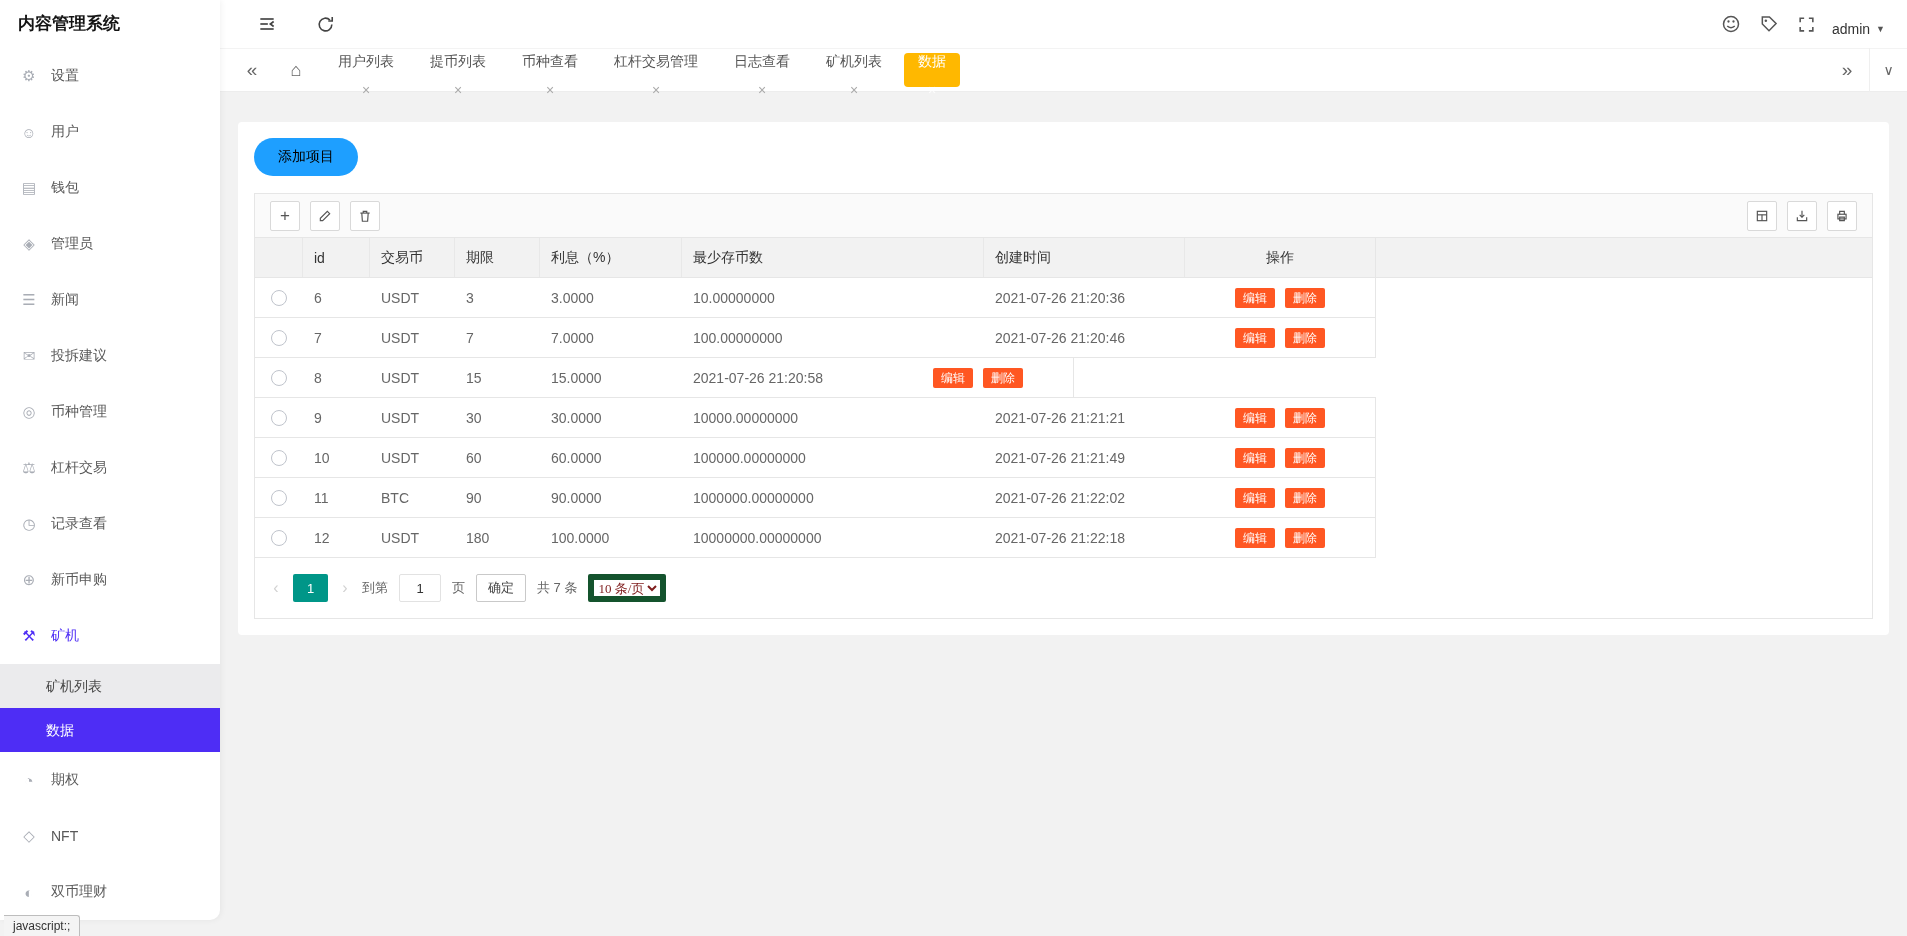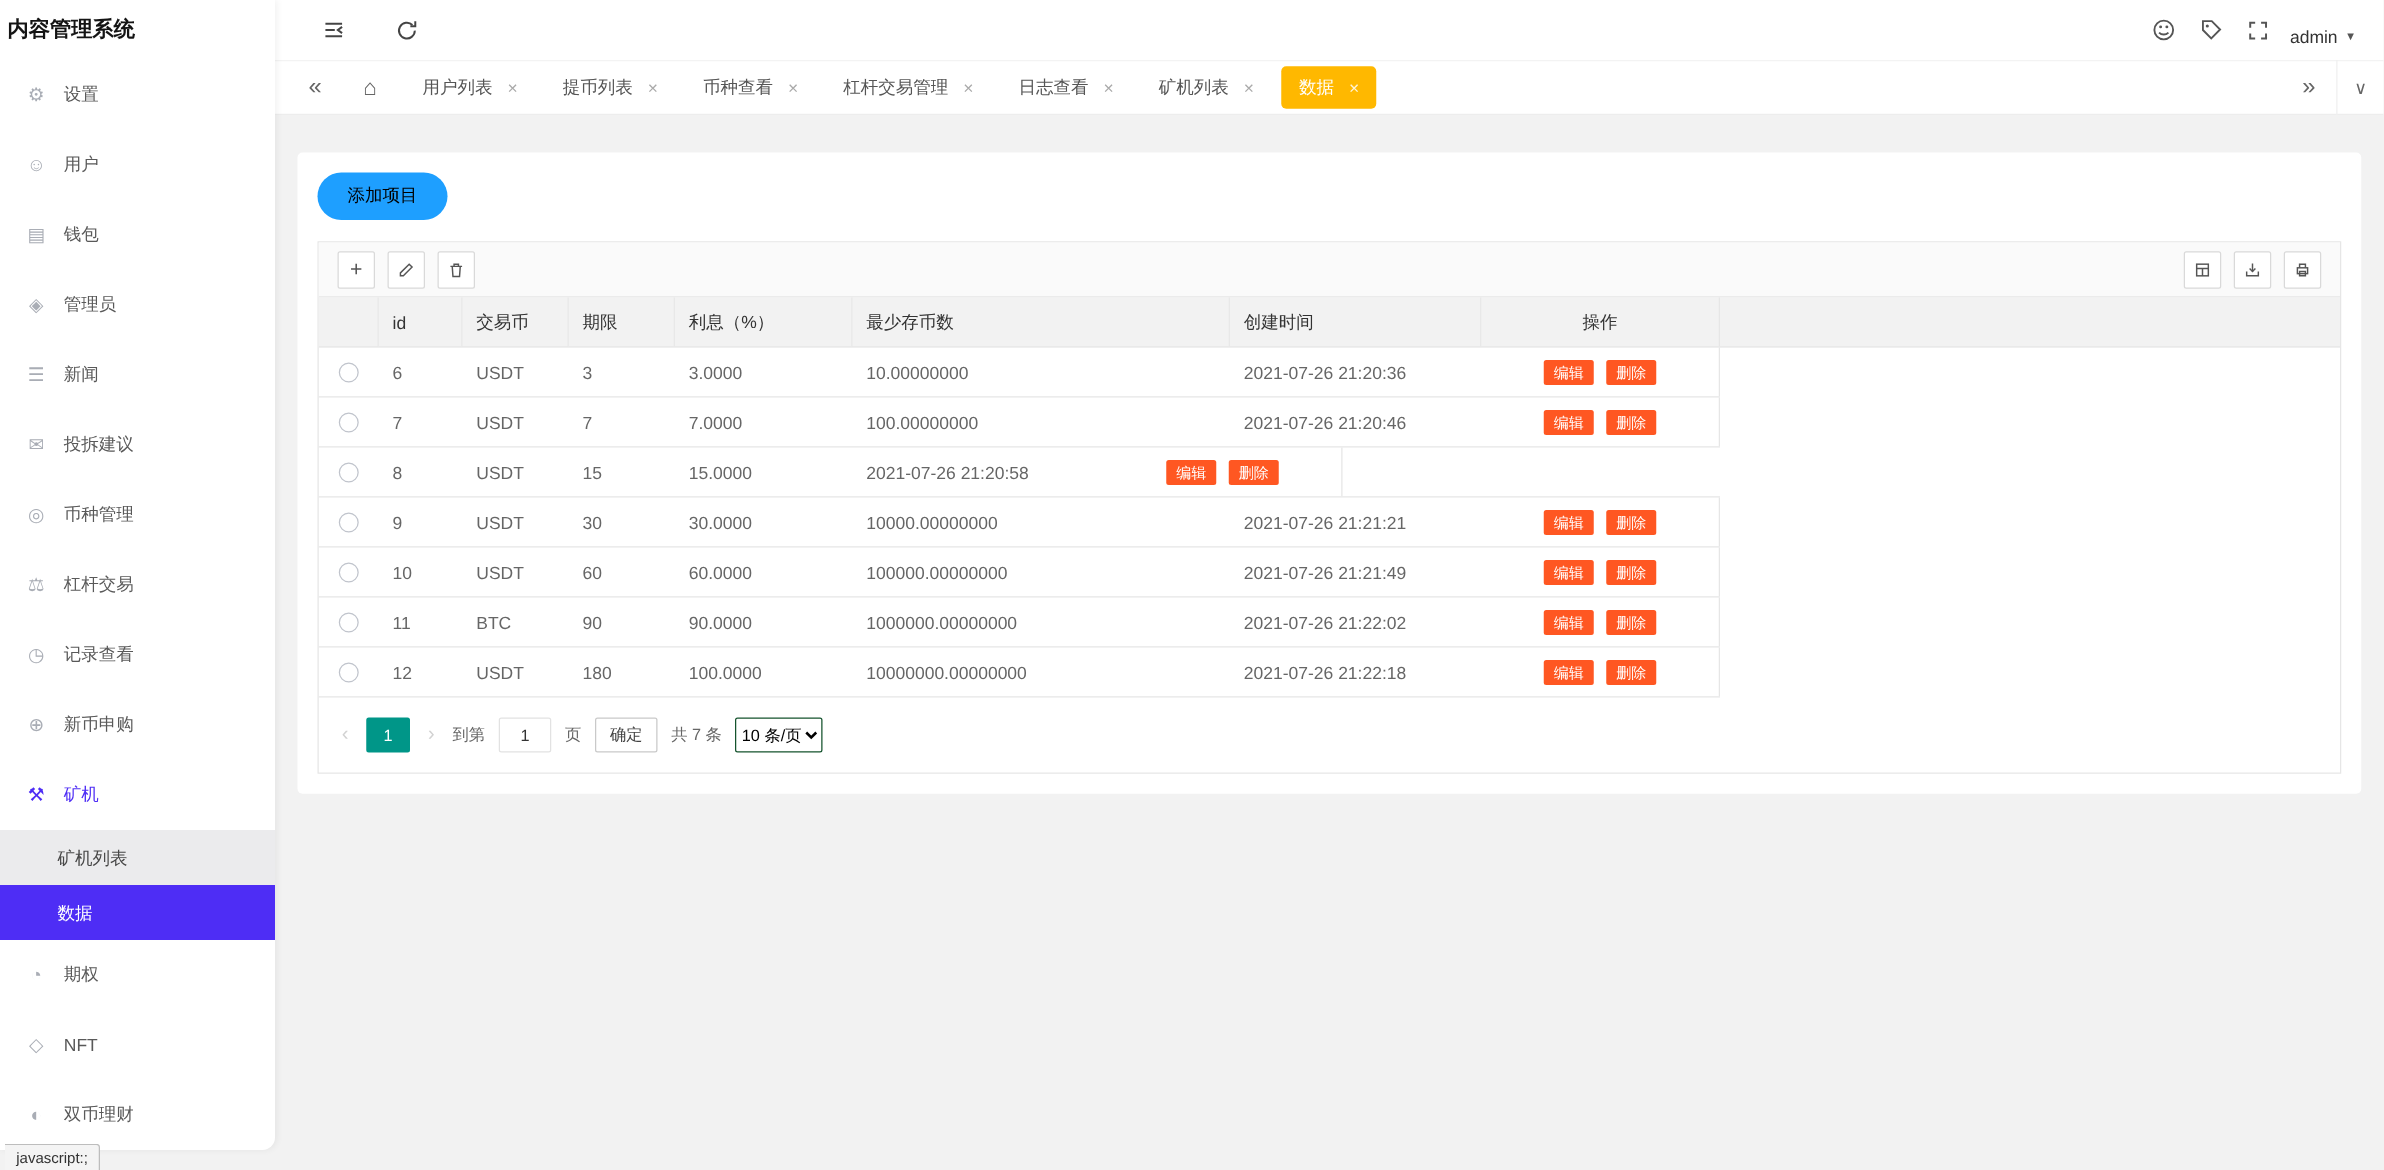--- a/index.html
+++ b/index.html
@@ -16,21 +16,21 @@
     background:#f2f2f2;
     font-family:"Liberation Sans","DejaVu Sans",sans-serif;
     color:#333;
   }
   
   .sidebar{
     position:absolute;left:0;top:0;width:220px;height:920px;
     background:#fff;border-radius:0 0 10px 0;
     box-shadow:1px 0 6px rgba(0,0,0,.06);z-index:6;overflow:hidden;
   }
-  .logo{height:48px;line-height:48px;padding-left:6px;font-size:17px;font-weight:bold;color:#141414;}
+  .logo{height:48px;line-height:48px;padding-left:18px;font-size:17px;font-weight:bold;color:#141414;}
   .menu-item{height:56px;display:flex;align-items:center;padding-left:20px;font-size:14px;color:#595959;cursor:pointer;}
   .mi-icon{width:18px;margin-right:13px;color:#a9adb5;font-size:15px;text-align:center;}
   .menu-item.accent{color:var(--accent);}
   .menu-item.accent .mi-icon{color:var(--accent);}
   .submenu-item{height:44px;line-height:44px;padding-left:46px;font-size:14px;color:#474747;cursor:pointer;}
   .sub-grey{background:#ebebed;}
   .sub-active{background:var(--accent);color:#fff;}
   
   .topbar{
     position:absolute;left:220px;top:0;right:0;height:48px;background:#fff;
@@ -43,21 +43,21 @@
   .caret{font-size:9px;color:#555;}
   
   .tabbar{
     position:absolute;left:220px;top:48px;right:0;height:44px;background:#fff;
     border-top:1px solid #f3f3f3;border-bottom:1px solid #ededed;
     display:flex;align-items:center;padding-left:10px;
   }
   .tab-ctrl{width:44px;height:44px;display:flex;align-items:center;justify-content:center;color:#666;font-size:19px;cursor:pointer;}
   .tab-home{font-size:18px;}
   .tab-list{display:flex;align-items:center;gap:8px;margin-left:6px;}
-  .tab{display:flex;align-items:center;gap:12px;height:34px;padding:0 14px;border-radius:4px;font-size:14px;color:#555;cursor:pointer;white-space:nowrap;}
+  .tab{display:flex;align-items:center;gap:12px;height:34px;padding:0 14px;border-radius:4px;font-size:14px;color:#555;cursor:pointer;white-space:nowrap;flex-direction:column;}
   .tab .tab-close{font-size:14px;color:#aaa;line-height:1;}
   .tab.active{background:var(--tab-active);color:#fff;}
   .tab.active .tab-close{color:#fff;opacity:.85;}
   .tab-spacer{flex:1;}
   .tab-dd{width:38px;height:44px;border-left:1px solid #efefef;display:flex;align-items:center;justify-content:center;color:#666;font-size:14px;cursor:pointer;}
   
   .main-card{
     position:absolute;left:238px;top:122px;width:1651px;min-height:498px;
     background:#fff;border-radius:4px;padding:16px;
   }
@@ -86,21 +86,21 @@
   .c6{width:201px;}
   .c7{width:191px;justify-content:center;padding-left:0;gap:10px;border-right:1px solid #e6e6e6;}
   .radio{width:16px;height:16px;border:1px solid #c0c4cc;border-radius:50%;background:#fff;cursor:pointer;display:inline-block;}
   .btn-mini{background:var(--danger);color:#fff;font-size:12px;padding:4px 8px;border-radius:2px;cursor:pointer;line-height:1;}
   
   .pager{display:flex;align-items:center;padding:16px 15px;font-size:13px;color:#666;gap:11px;}
   .pg-arrow{color:#d2d2d2;font-size:16px;width:12px;text-align:center;cursor:default;}
   .pg-cur{min-width:35px;height:28px;background:var(--page-cur);color:#fff;display:flex;align-items:center;justify-content:center;border-radius:2px;cursor:pointer;}
   .pg-input{width:42px;height:28px;border:1px solid #e2e2e2;border-radius:2px;text-align:center;font-size:13px;color:#333;font-family:inherit;}
   .pg-btn{height:28px;padding:0 11px;background:#fff;border:1px solid #c9c9c9;border-radius:2px;font-size:13px;color:#444;cursor:pointer;font-family:Liberation Sans, sans-serif;}
-  .pg-select{height:28px;border:1px solid #14532d;border-radius:2px;font-size:13px;color:#000000;background:#fff;font-family:Liberation Sans, sans-serif;}
+  .pg-select{height:28px;border:6px solid #14532d;border-radius:2px;font-size:13px;color:#7f1d1d;background:#fff;font-family:Liberation Serif, serif;}
   
   .statusbar{
     position:absolute;left:4px;bottom:0;z-index:20;
     background:#f4f4f4;border:1px solid #bdbdbd;border-left:none;border-bottom:none;
     border-radius:0 3px 0 0;padding:3px 9px;font-size:12px;color:#333;
   }
   svg{display:block;}
 </style>
 </head>
 <body>

